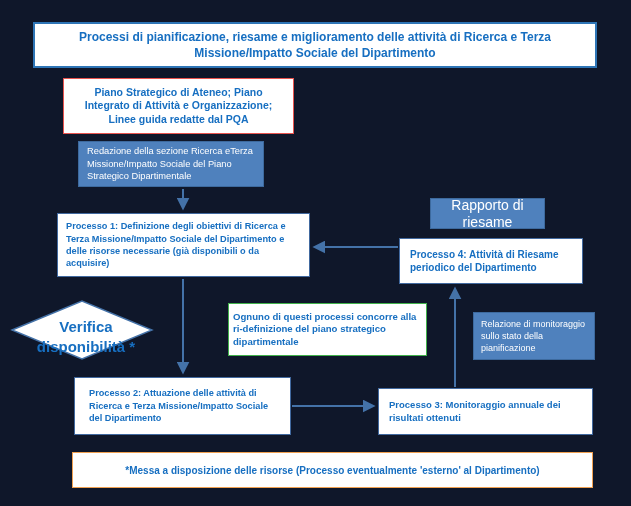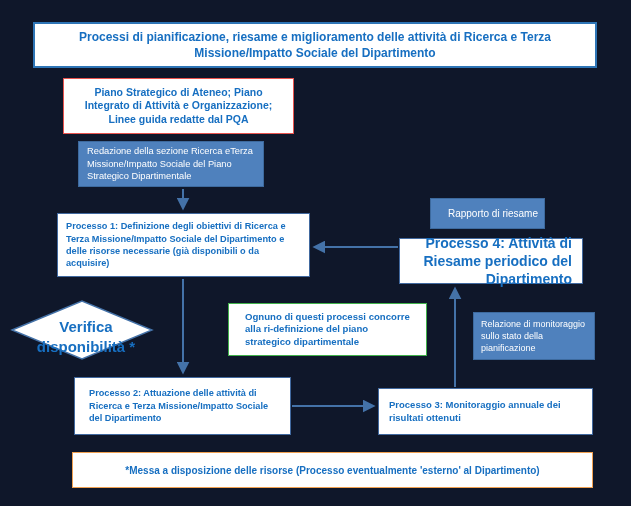--- a/index.html
+++ b/index.html
@@ -54,35 +54,35 @@
     font-weight: bold; color: #176fc1;
     display: flex; align-items: center;
     text-align: left;
   }
   .processo1-box {
     left: 57px; top: 213px; width: 253px; height: 64px;
     font-size: 9.2px; line-height: 1.35; padding: 3px 8px;
   }
   .rapporto-box {
     left: 430px; top: 198px; width: 115px; height: 31px;
-    font-size: 10px; line-height: 1.2;
+    font-size: 14px; line-height: 1.2;
     display: flex; align-items: center; justify-content: flex-end;
     text-align: center; padding: 2px 6px;
   }
   .processo4-box {
     left: 399px; top: 238px; width: 184px; height: 46px;
-    font-size: 14px; line-height: 1.3; padding: 3px 10px;
-    justify-content: center; text-align: right;
+    font-size: 10px; line-height: 1.3; padding: 3px 10px;
+    justify-content: center; text-align: left;
   }
   .green-box {
     left: 228px; top: 303px; width: 199px; height: 53px;
     border: 1.5px solid #41b14b;
     font-size: 9.6px; font-weight: bold; line-height: 1.3;
     display: flex; align-items: center;
-    text-align: left; padding: 3px 16px;
+    text-align: left; padding: 3px 4px;
   }
   .relazione-box {
     left: 473px; top: 312px; width: 122px; height: 48px;
     font-size: 9px; line-height: 1.35;
     display: flex; align-items: center;
     text-align: left; padding: 3px 7px;
   }
   .processo2-box {
     left: 74px; top: 377px; width: 217px; height: 58px;
     font-size: 9.2px; line-height: 1.35; padding: 3px 14px;

